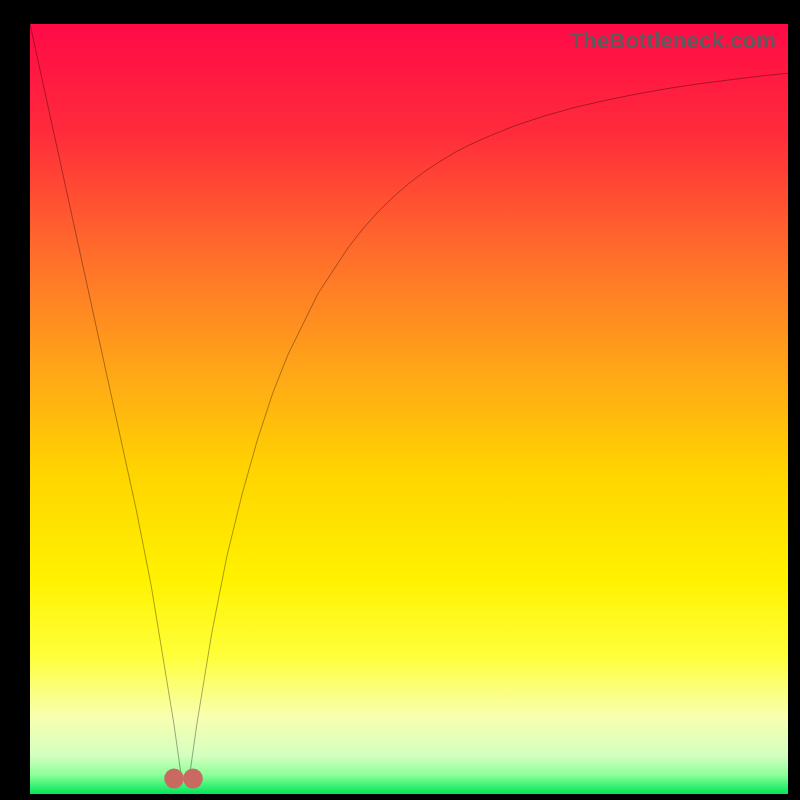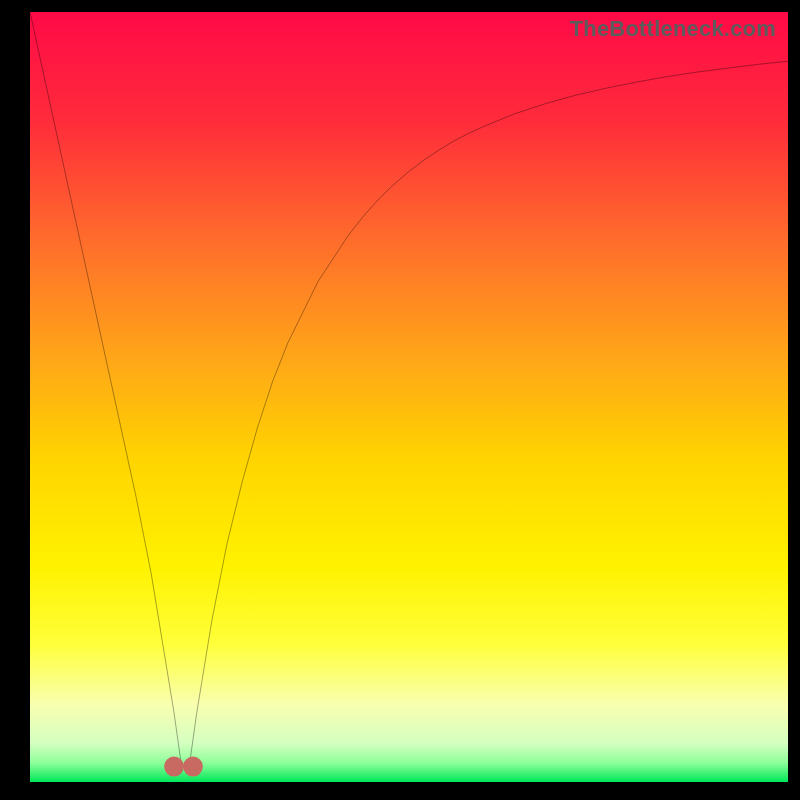--- a/index.html
+++ b/index.html
@@ -13,21 +13,21 @@
   }
   .frame {
     position: absolute;
     left: 0; top: 0;
     width: 800px; height: 800px;
     background: #000;
   }
   .plot {
     position: absolute;
     left: 30px;
-    top: 12px;
+    top: 24px;
     width: 758px;
     height: 770px;
   }
   .bg {
     position: absolute;
     left: 0; top: 0; right: 0; bottom: 0;
   }
   .watermark {
     position: absolute;
     top: 4px;

